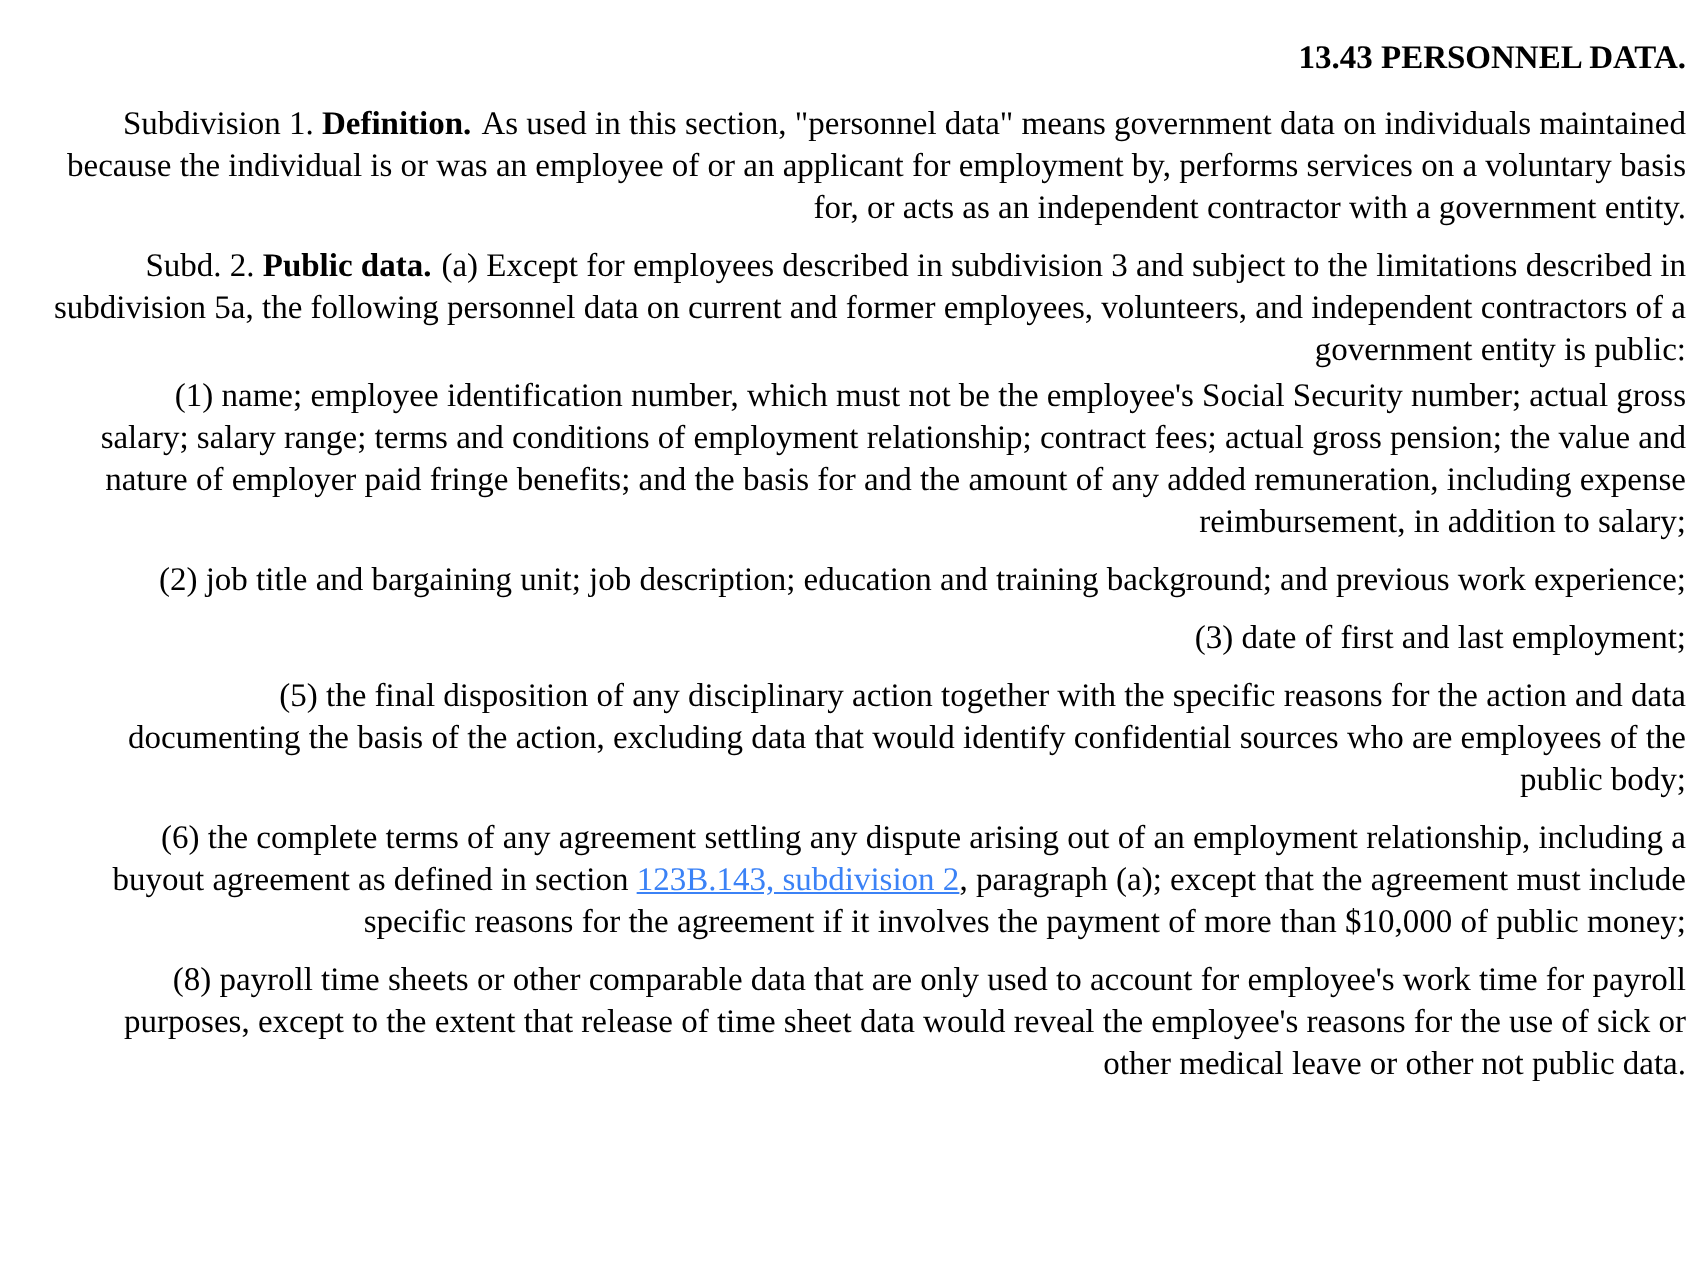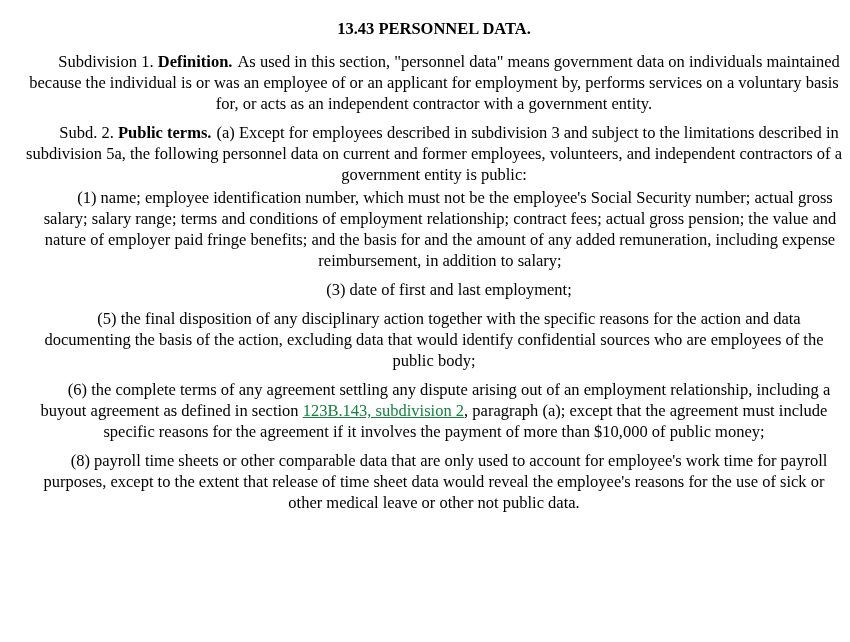--- a/index.html
+++ b/index.html
@@ -14,21 +14,21 @@
   }
   .doc {
     box-sizing: border-box;
     width: 850px;
     height: 642px;
     padding: 18px 7px 0 25px;
     font-family: "Liberation Serif", "DejaVu Serif", serif;
     font-size: 16.5px;
     line-height: 21px;
     color: #000000;
-    text-align: center;
+    text-align: right;
   }
   .heading {
     font-weight: bold;
     margin: 0 0 12px 0;
   }
   .para {
     margin: 8px 0 0 0;
     text-indent: 30px;
   }
   .para.first {
@@ -36,38 +36,39 @@
   }
   .clause-first {
     margin-top: 2px;
     margin-left: 12px;
   }
   .ptitle {
     font-weight: bold;
     margin-right: 5px;
   }
   .statute-link {
-    color: #15803d;
+    color: #3b82f6;
     text-decoration: underline;
     cursor: pointer;
   }
 </style>
 </head>
 <body>
 
 <div class="doc">
 
   <div class="heading">13.43 PERSONNEL DATA.</div>
 
   <p class="para first"><span>Subdivision 1. </span><span class="ptitle">Definition.</span><span>As used in this section, "personnel data" means government data on individuals maintained because the individual is or was an employee of or an applicant for employment by, performs services on a voluntary basis for, or acts as an independent contractor with a government entity.</span></p>
 
-  <p class="para"><span>Subd. 2. </span><span class="ptitle">Public terms.</span><span>(a) Except for employees described in subdivision 3 and subject to the limitations described in subdivision 5a, the following personnel data on current and former employees, volunteers, and independent contractors of a government entity is public:</span></p>
+  <p class="para"><span>Subd. 2. </span><span class="ptitle">Public data.</span><span>(a) Except for employees described in subdivision 3 and subject to the limitations described in subdivision 5a, the following personnel data on current and former employees, volunteers, and independent contractors of a government entity is public:</span></p>
 
   <p class="para clause-first">(1) name; employee identification number, which must not be the employee's Social Security number; actual gross salary; salary range; terms and conditions of employment relationship; contract fees; actual gross pension; the value and nature of employer paid fringe benefits; and the basis for and the amount of any added remuneration, including expense reimbursement, in addition to salary;</p>
 
+  <p class="para">(2) job title and bargaining unit; job description; education and training background; and previous work experience;</p>
 
   <p class="para">(3) date of first and last employment;</p>
 
 
   <p class="para">(5) the final disposition of any disciplinary action together with the specific reasons for the action and data documenting the basis of the action, excluding data that would identify confidential sources who are employees of the public body;</p>
 
   <p class="para"><span>(6) the complete terms of any agreement settling any dispute arising out of an employment relationship, including a buyout agreement as defined in section </span><a class="statute-link" href="#">123B.143, subdivision 2</a><span>, paragraph (a); except that the agreement must include specific reasons for the agreement if it involves the payment of more than $10,000 of public money;</span></p>
 
 
   <p class="para">(8) payroll time sheets or other comparable data that are only used to account for employee's work time for payroll purposes, except to the extent that release of time sheet data would reveal the employee's reasons for the use of sick or other medical leave or other not public data.</p>

